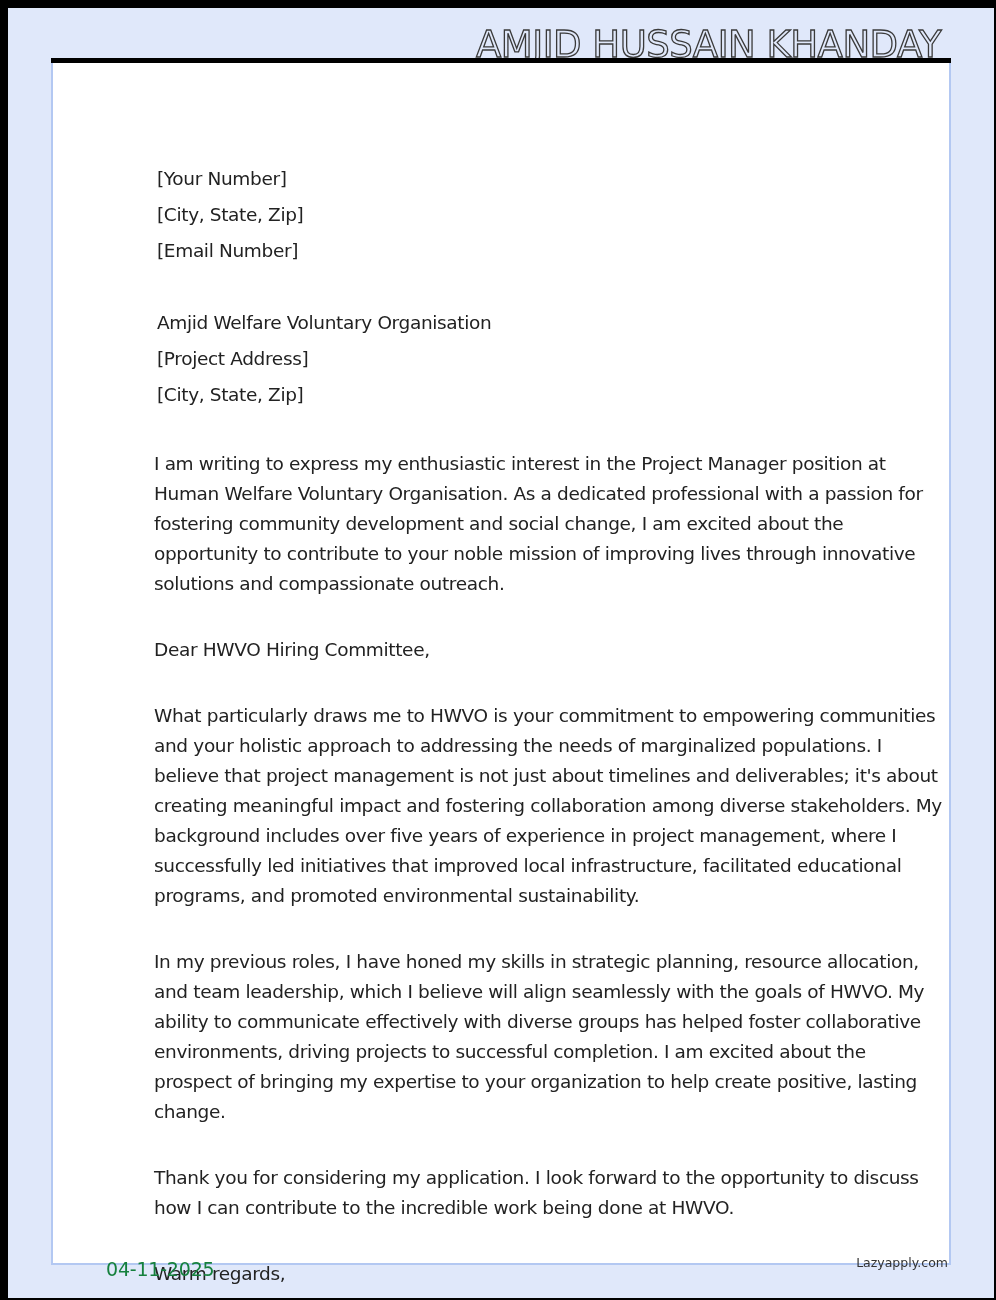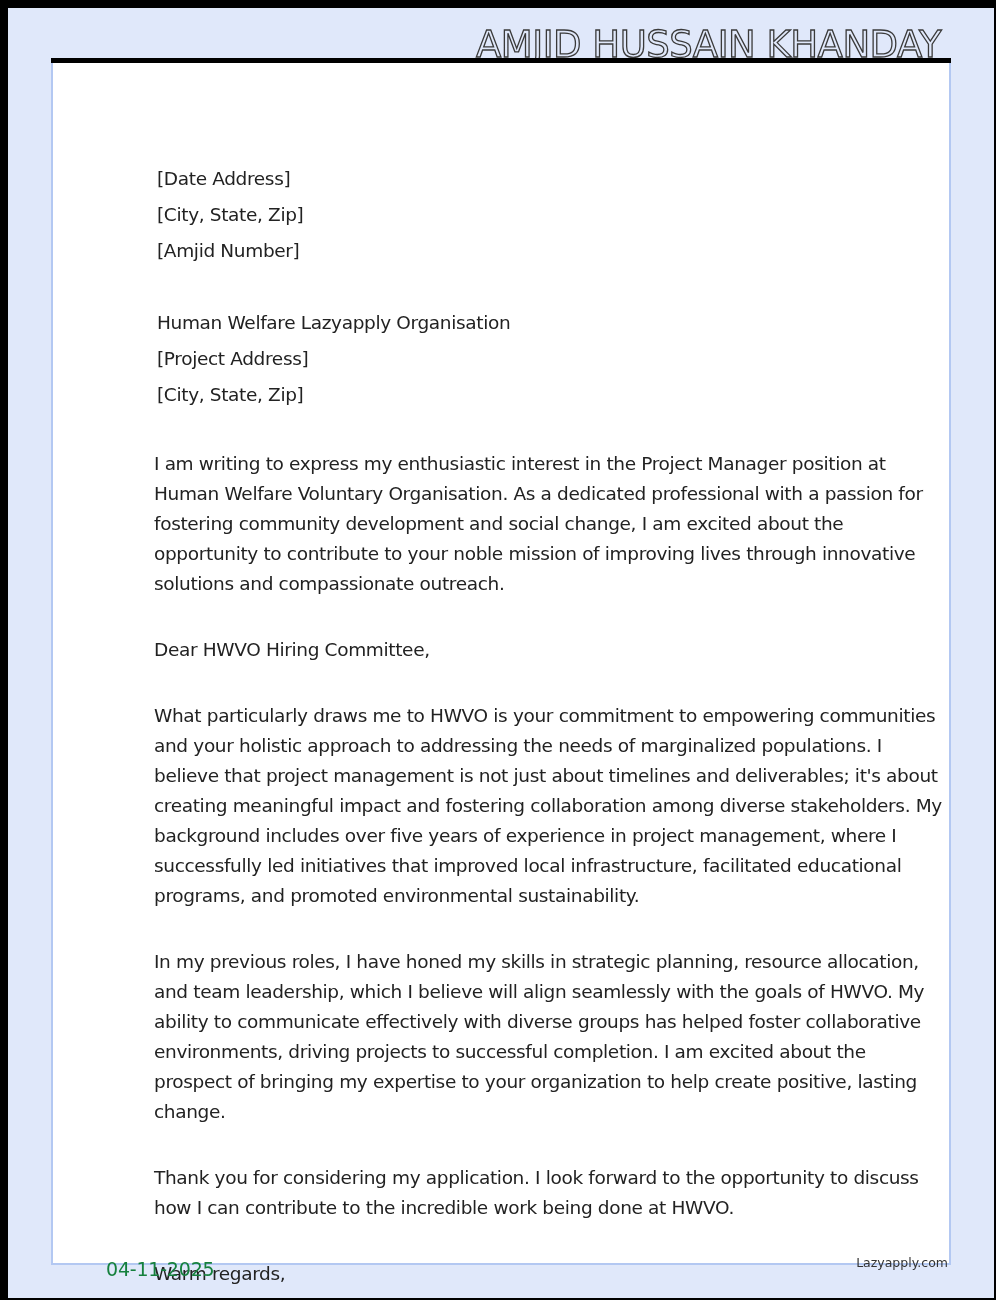--- a/index.html
+++ b/index.html
@@ -80,27 +80,27 @@
 </head>
 <body>
 
 <div class="frame">
   <div class="header-name">AMJID HUSSAIN KHANDAY</div>
   <div class="top-bar"></div>
 
   <div class="card">
     <div class="letter">
       <div class="para">
-        <span class="line">[Date Address]</span>
+        <span class="line">[Your Number]</span>
         <span class="line">[City, State, Zip]</span>
-        <span class="line">[Amjid Number]</span>
+        <span class="line">[Email Number]</span>
       </div>
 
       <div class="para">
-        <span class="line">Human Welfare Lazyapply Organisation</span>
+        <span class="line">Amjid Welfare Voluntary Organisation</span>
         <span class="line">[Project Address]</span>
         <span class="line">[City, State, Zip]</span>
       </div>
 
       <div class="para">I am writing to express my enthusiastic interest in the Project Manager position at Human Welfare Voluntary Organisation. As a dedicated professional with a passion for fostering community development and social change, I am excited about the opportunity to contribute to your noble mission of improving lives through innovative solutions and compassionate outreach.</div>
 
       <div class="para">Dear HWVO Hiring Committee,</div>
       <div class="para">What particularly draws me to HWVO is your commitment to empowering communities and your holistic approach to addressing the needs of marginalized populations. I believe that project management is not just about timelines and deliverables; it's about creating meaningful impact and fostering collaboration among diverse stakeholders. My background includes over five years of experience in project management, where I successfully led initiatives that improved local infrastructure, facilitated educational programs, and promoted environmental sustainability.</div>
       <div class="para">In my previous roles, I have honed my skills in strategic planning, resource allocation, and team leadership, which I believe will align seamlessly with the goals of HWVO. My ability to communicate effectively with diverse groups has helped foster collaborative environments, driving projects to successful completion. I am excited about the prospect of bringing my expertise to your organization to help create positive, lasting change.</div>
       <div class="para">Thank you for considering my application. I look forward to the opportunity to discuss how I can contribute to the incredible work being done at HWVO.</div>

